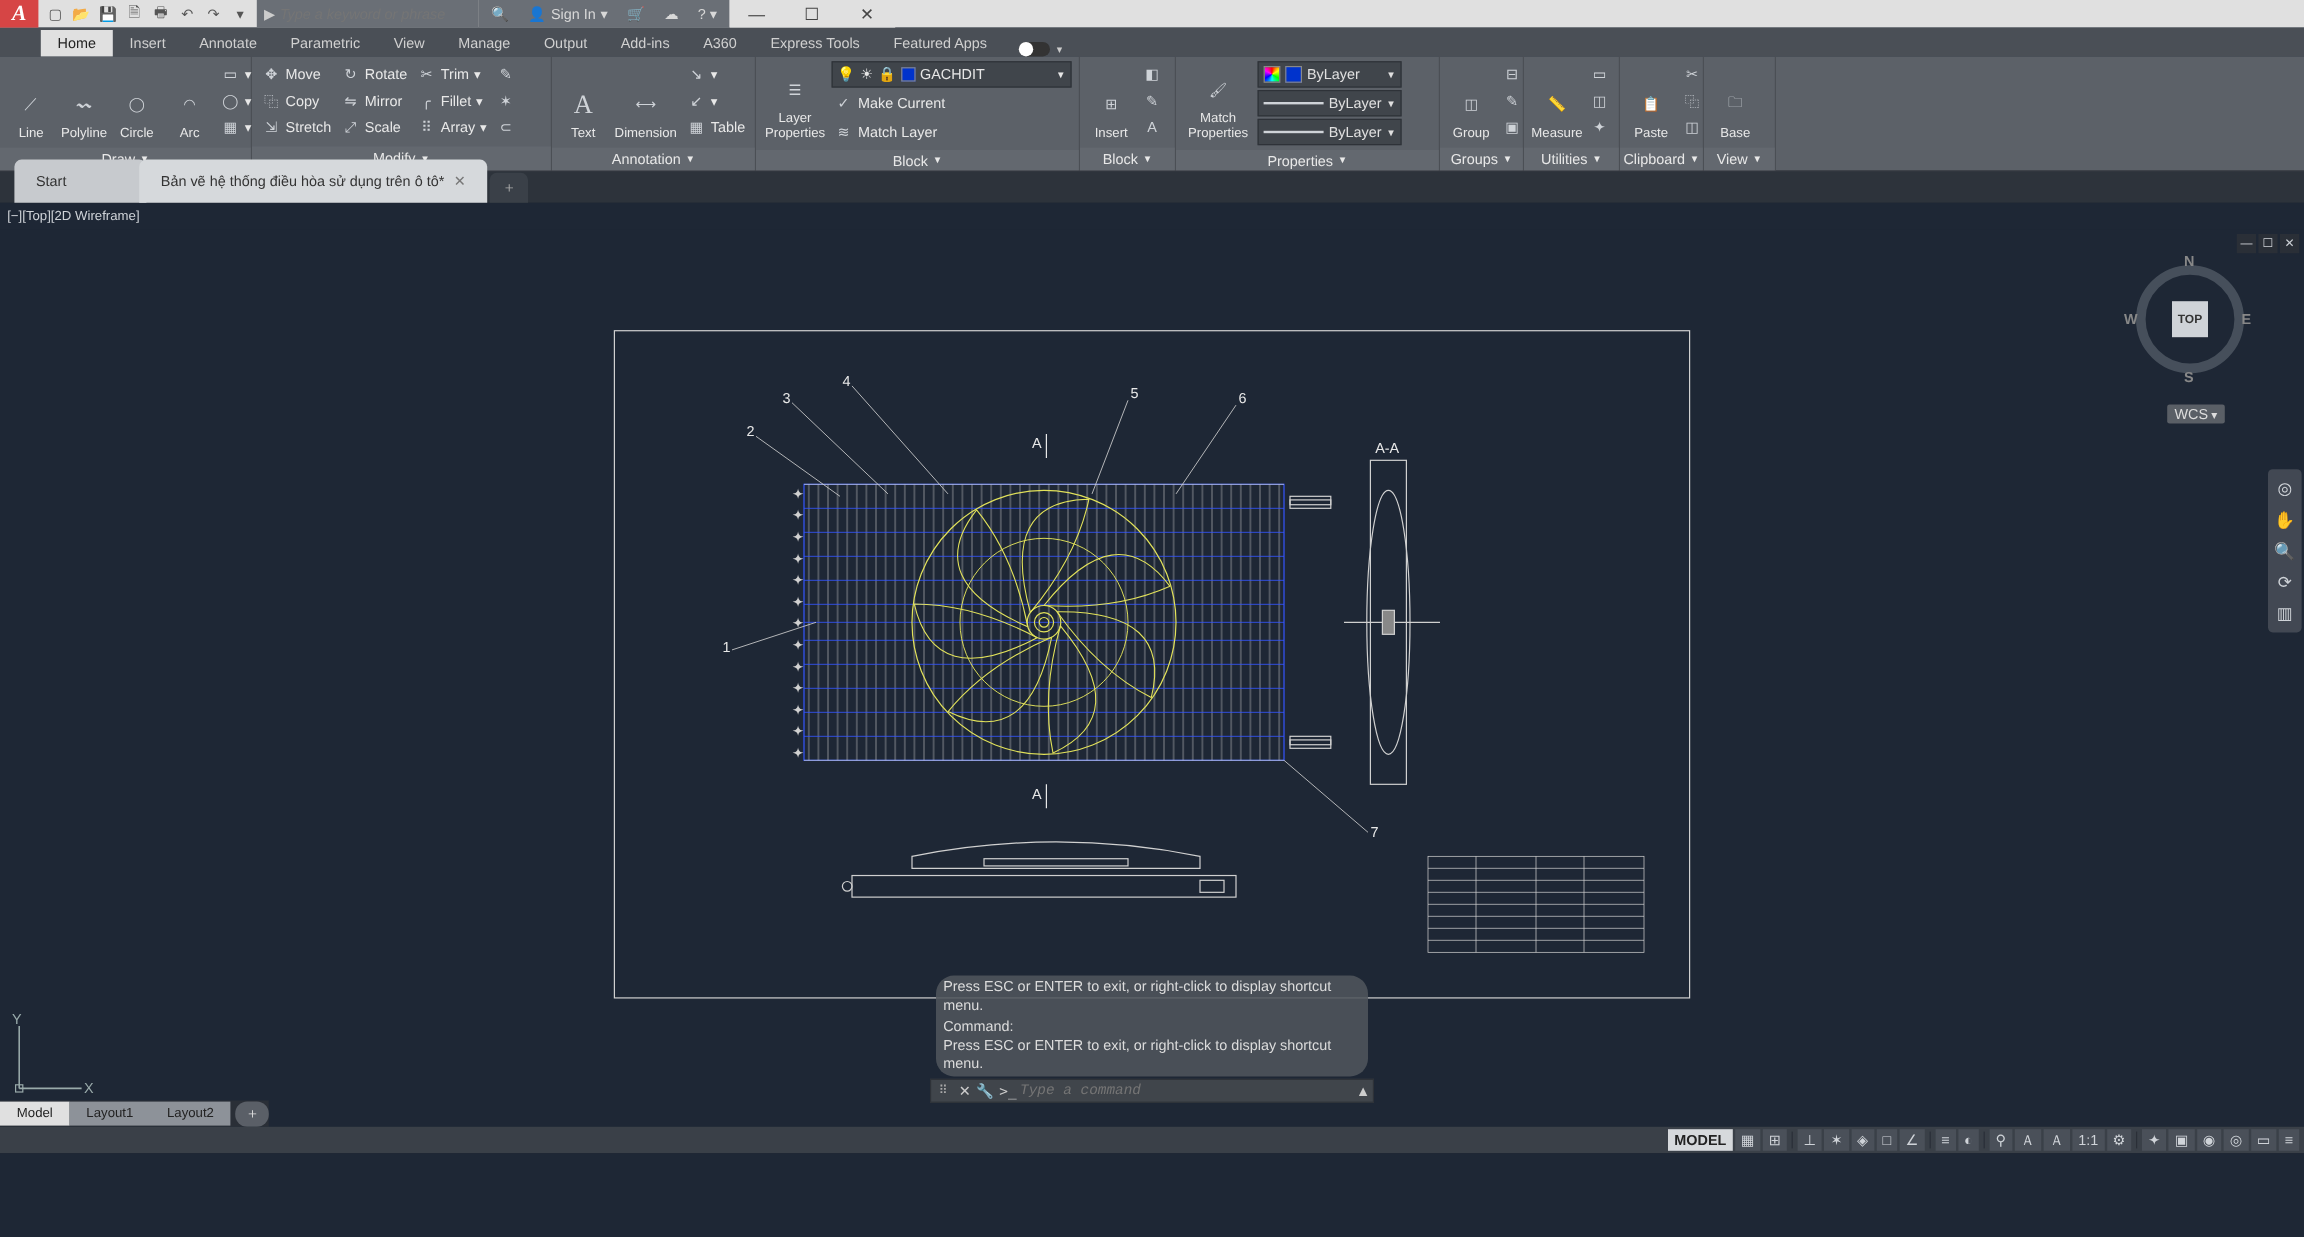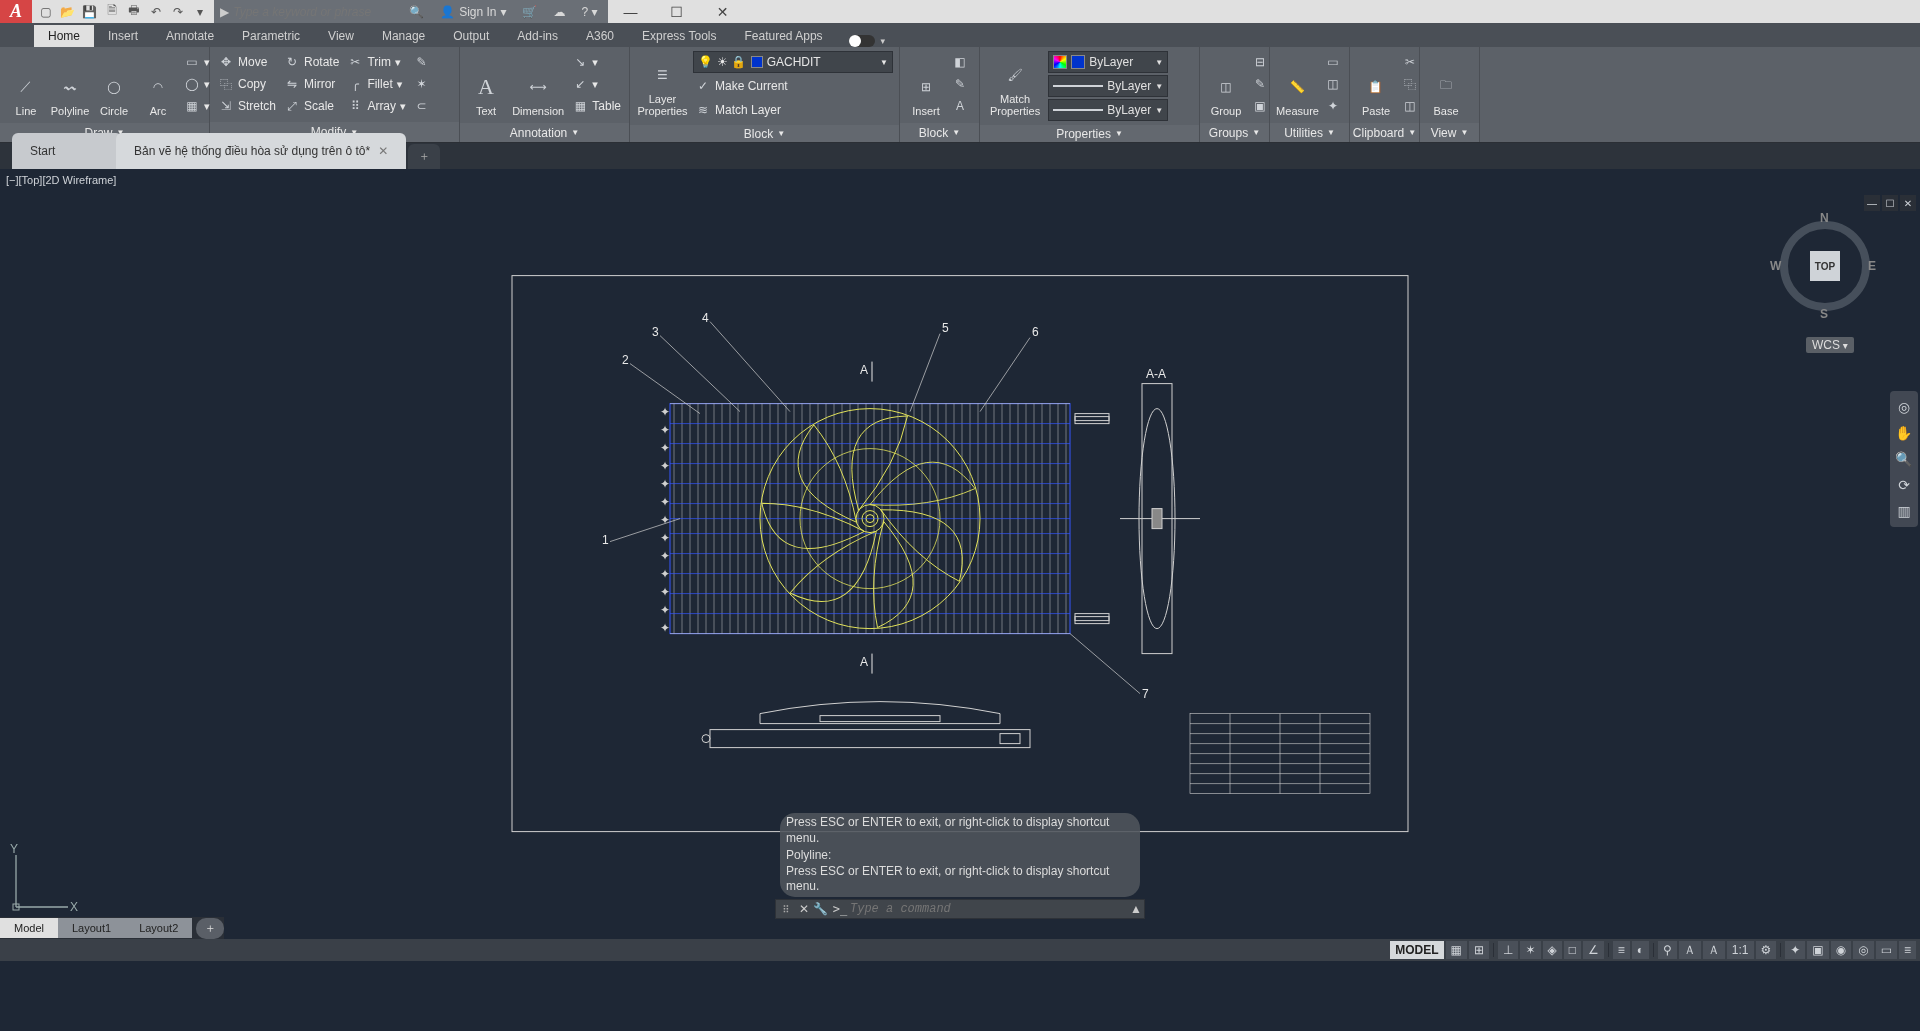--- a/index.html
+++ b/index.html
@@ -627,21 +627,21 @@
   <div class="navbar">
     <div class="nb">◎</div>
     <div class="nb">✋</div>
     <div class="nb">🔍</div>
     <div class="nb">⟳</div>
     <div class="nb">▥</div>
   </div>
 
   <div class="cmdoverlay">
     <div>Press ESC or ENTER to exit, or right-click to display shortcut menu.</div>
-    <div class="ln2">Polyline:</div>
+    <div class="ln2">Command:</div>
     <div>Press ESC or ENTER to exit, or right-click to display shortcut menu.</div>
   </div>
 
   <div class="cmdline">
     <div class="handle">⠿</div>
     <div class="x">✕</div>
     <div class="wr">🔧</div>
     <div class="prompt">&gt;_</div>
     <input placeholder="Type a command" style="">
     <div class="up">▲</div>

